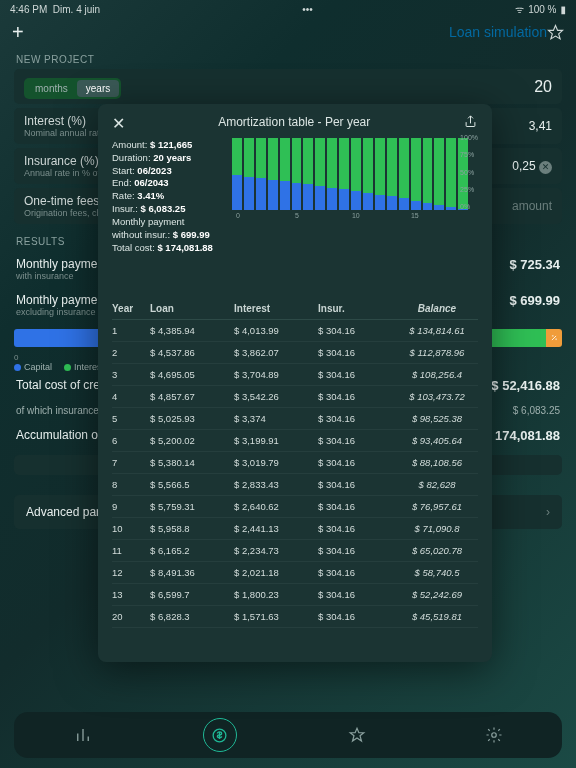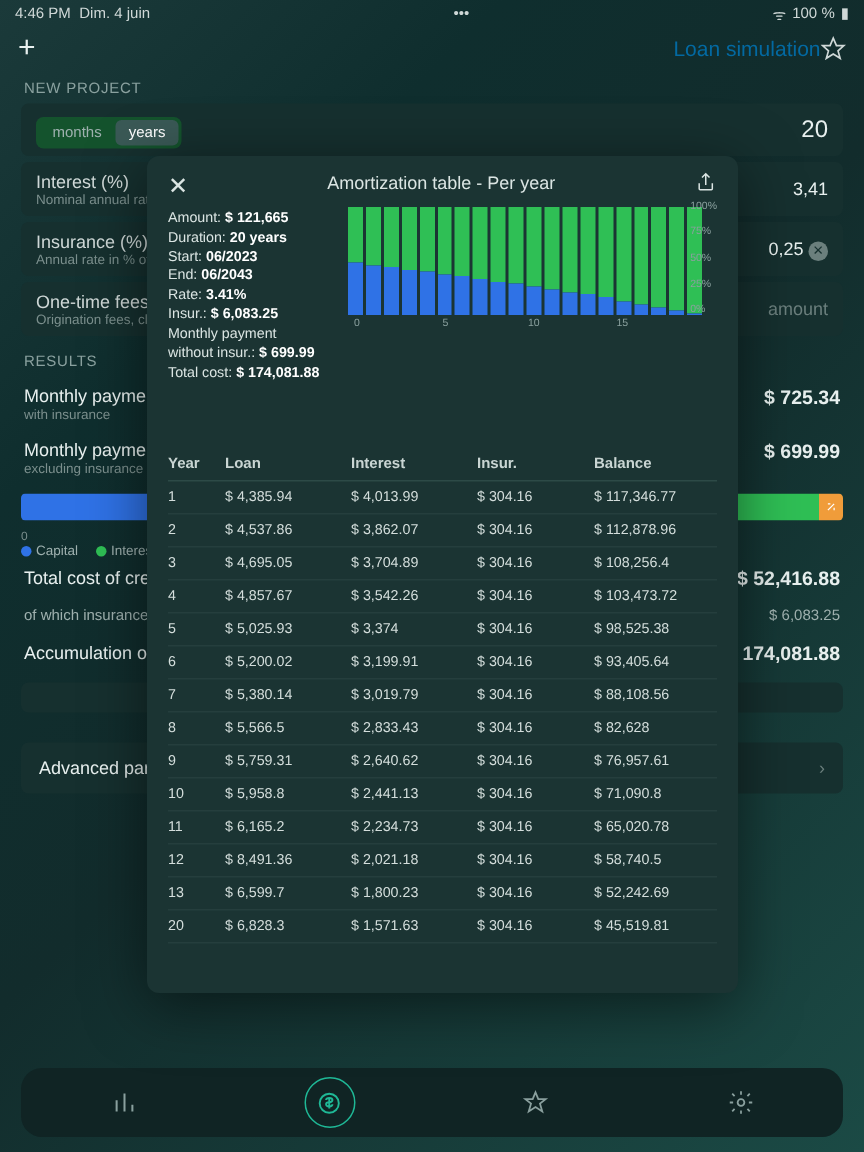--- a/index.html
+++ b/index.html
@@ -81,21 +81,21 @@
   .chart-lg .dot { width:5px; height:5px; }
 
   .tbl { margin-top:44px; flex:1; }
   .thead, .trow { display:flex; padding:5px 0; }
   .thead { font-weight:600; font-size:10px; color:#c9d5d3; border-bottom:0.5px solid #2d4a47; }
   .trow { font-size:9.5px; color:#d4dedc; border-bottom:0.5px solid rgba(100,120,118,0.15); }
   .c-y { width:38px; }
   .c-l { width:84px; }
   .c-i { width:84px; }
   .c-n { width:78px; }
-  .c-b { flex:1; text-align:left; }
+  .c-b { flex:1; text-align:center;font-style:italic; }
 
   svg { display:block; }
 </style>
 </head>
 <body>
 
 <div class="status-bar">
   <div><span>4:46 PM</span>&nbsp;&nbsp;<span>Dim. 4 juin</span></div>
   <div style="flex:1; text-align:center;">•••</div>
   <div class="status-right">
@@ -361,21 +361,21 @@
       <div class="c-i">Interest</div>
       <div class="c-n">Insur.</div>
       <div class="c-b">Balance</div>
     </div>
     <div id="tbody">
         <div class="trow">
           <div class="c-y">1</div>
           <div class="c-l">$ 4,385.94</div>
           <div class="c-i">$ 4,013.99</div>
           <div class="c-n">$ 304.16</div>
-          <div class="c-b">$ 117,346.77</div>
+          <div class="c-b">$ 134,814.61</div>
         </div>
         <div class="trow">
           <div class="c-y">2</div>
           <div class="c-l">$ 4,537.86</div>
           <div class="c-i">$ 3,862.07</div>
           <div class="c-n">$ 304.16</div>
           <div class="c-b">$ 112,878.96</div>
         </div>
         <div class="trow">
           <div class="c-y">3</div>

